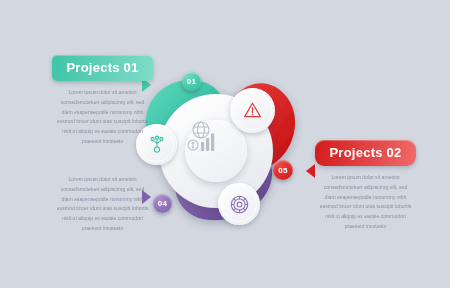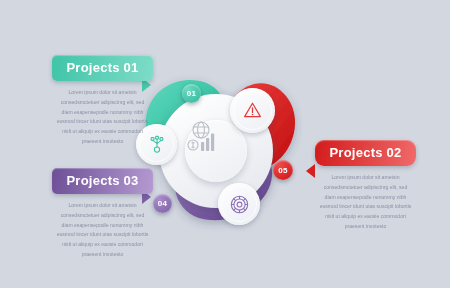--- a/index.html
+++ b/index.html
@@ -41,21 +41,21 @@
   }
 
   
   .badge{
     position:absolute;border-radius:50%;
     display:flex;align-items:center;justify-content:center;
     color:#fff;font-size:8px;font-weight:bold;letter-spacing:.3px;
     box-shadow:0 2px 4px rgba(40,45,65,.35), inset 0 1px 2px rgba(255,255,255,.45);
   }
   #badge-01{left:182px;top:72px;width:19px;height:19px;
-    background:radial-gradient(circle at 32% 28%,#6fd9c0,#2bb89a);margin-top:12px;}
+    background:radial-gradient(circle at 32% 28%,#6fd9c0,#2bb89a);}
   #badge-02{left:273px;top:160px;width:20px;height:20px;
     background:radial-gradient(circle at 32% 28%,#ef4a4a,#cc1111);}
   #badge-03{left:153px;top:194px;width:19px;height:19px;
     background:radial-gradient(circle at 32% 28%,#a98cc9,#7b5ea6);}
 
   
   .panel{position:absolute;}
   .panel-title{
     border-radius:5px;color:#fff;font-size:13px;font-weight:bold;
     text-align:center;padding:5px 0 6px;letter-spacing:.25px;
@@ -188,17 +188,16 @@
     <div class="panel-title">Projects 01</div>
     <div class="panel-body">Lorem ipsum dolor sit ametsin consedsmctetuer adipiscinrg elit, sed diam esapensepodle nonummy nibh eusmod tincer idunt utas suscipit lobortis nislt ut aliquip ex eaosie commodori praesent invotesto</div>
   </div>
 
   <div class="panel" id="panel-02">
     <div class="panel-title">Projects 02</div>
     <div class="panel-body">Lorem ipsum dolor sit ametsin consedsmctetuer adipiscinrg elit, sed diam esapensepodle nonummy nibh eusmod tincer idunt utas suscipit lobortis nislt ut aliquip ex eaosie commodori praesent invotesto</div>
   </div>
 
   <div class="panel" id="panel-03">
-    <div class="panel-title">Projects 03</div>
     <div class="panel-body">Lorem ipsum dolor sit ametsin consedsmctetuer adipiscinrg elit, sed diam esapensepodle nonummy nibh eusmod tincer idunt utas suscipit lobortis nislt ut aliquip ex eaosie commodori praesent invotesto</div>
   </div>
 
 </div>
 
 </body></html>

